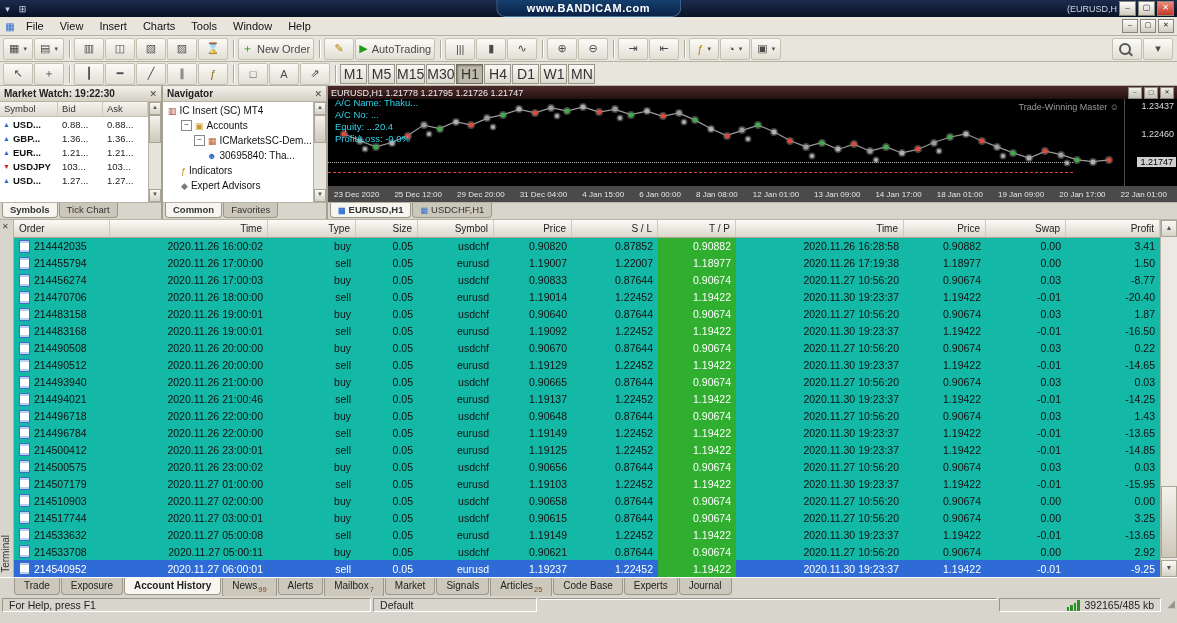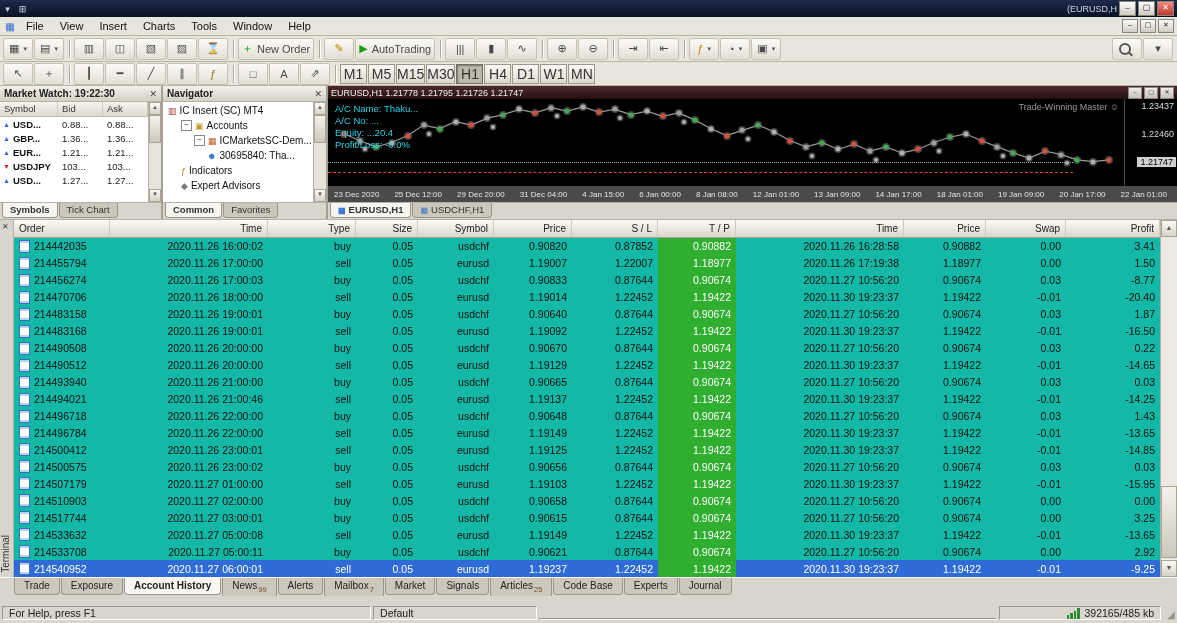--- a/index.html
+++ b/index.html
@@ -87,21 +87,21 @@
   
   .panel.chart{flex:1;border-right:none;background:#000;min-width:0}
   .chart-area{flex:1;position:relative;background:#000;min-height:0;overflow:hidden}
   .chart-titlebar{position:absolute;top:0;left:0;right:0;height:13px;
                   background:linear-gradient(#4d2b29,#23100f);display:flex;align-items:center;color:#eee;
                   font-size:9px;padding:0 3px;z-index:5}
   .chart-titlebar .cwb{width:12px;height:10px;background:linear-gradient(#efece4,#c6c2b6);border:1px solid #888;
                        font-size:6px;line-height:8px;text-align:center;color:#222;margin-left:2px}
   .chart-titlebar .sp{margin-left:auto}
   .ea-label{position:absolute;top:16px;right:58px;color:#9a9a9a;font-size:9px;z-index:4}
-  .acc-overlay{position:absolute;top:17px;left:7px;z-index:4;font-size:9.5px;line-height:12px}
+  .acc-overlay{position:absolute;top:11px;left:7px;z-index:4;font-size:9.5px;line-height:12px}
   .plot{position:absolute;left:0;top:13px;right:52px;bottom:16px}
   .plot svg{position:absolute;inset:0;width:100%;height:100%}
   .mk{position:absolute;width:5px;height:5px;border-radius:50%;transform:translate(-50%,-50%);
       box-shadow:0 0 0 1.5px rgba(130,130,130,.5);z-index:3}
   .mk.sm{width:4px;height:4px}
   .hline{position:absolute;left:0;right:52px;height:0;z-index:2}
   .hline.red{border-top:1px dashed #d04a3a}
   .hline.cur{border-top:1px dotted #b9b9b9}
   .paxis{position:absolute;top:13px;right:0;bottom:16px;width:52px;background:#000;border-left:1px solid #4a4a4a;z-index:4}
   .plabel{position:absolute;right:3px;transform:translateY(-50%);color:#ddd;font-size:9px}
@@ -142,39 +142,40 @@
 
   
   .bottomtabs{height:18px;flex:0 0 auto;background:#d8d5cd;border-top:1px solid #fff;display:flex;
               align-items:flex-start;padding-left:14px}
   .btab{padding:2px 9px 3px;font-size:10px;color:#222;background:#ccc8bb;border:1px solid #9a968a;border-top:none;
         border-radius:0 0 4px 4px;margin-right:1px;white-space:nowrap}
   .btab.active{background:#f8f6f0;font-weight:bold}
   .btab sub{font-size:7.5px;color:#7a4a2a;margin-left:1px}
 
   
-  .statusbar{height:22px;flex:0 0 auto;background:#d8d5cd;display:flex;align-items:flex-end;gap:2px;padding:2px 2px 3px}
+  .statusbar{height:22px;flex:0 0 auto;background:#d8d5cd;display:flex;align-items:flex-start;gap:2px;padding:2px 2px 3px}
   .seg{border:1px solid;border-color:#9a968a #fff #fff #9a968a;display:flex;align-items:center;
        padding:0 6px;font-size:10.5px;color:#222;white-space:nowrap}
   .seg.help{flex:1.6}
   .seg.prof{width:150px}
   .seg.fill{flex:2}
   .seg.kb{width:148px;justify-content:flex-end;gap:5px}
   .bars{display:flex;align-items:flex-end;gap:1px;height:11px}
   .bars i{width:2.5px;background:#2e8b2e;display:block}
   .grip{width:12px;display:flex;align-items:flex-end;justify-content:flex-end;color:#9a968a;font-size:10px}
 </style>
 </head>
 <body>
 
 <div class="app">
 
   <div class="titlebar">
     <span class="tb-ico">▾</span>
     <span class="tb-ico">⊞</span>
+    <div class="bandicam">www.BANDICAM.com</div>
     <div class="tb-right">
       <span class="tb-frag">(EURUSD,H</span>
       <span class="winbtn">–</span>
       <span class="winbtn">▢</span>
       <span class="winbtn close">✕</span>
     </div>
   </div>
 
   <div class="menubar">
     <span class="app-ico">▦</span>

